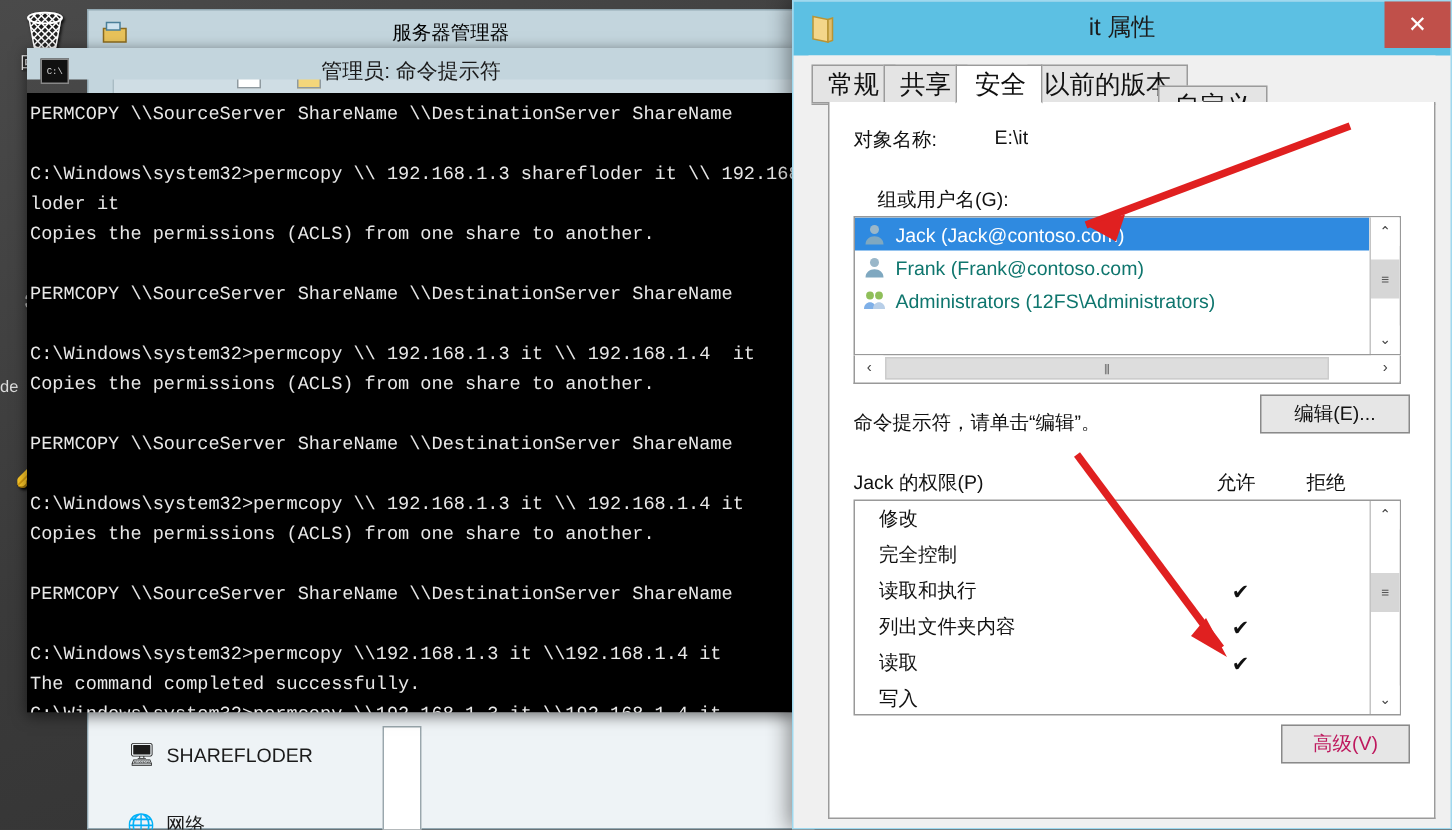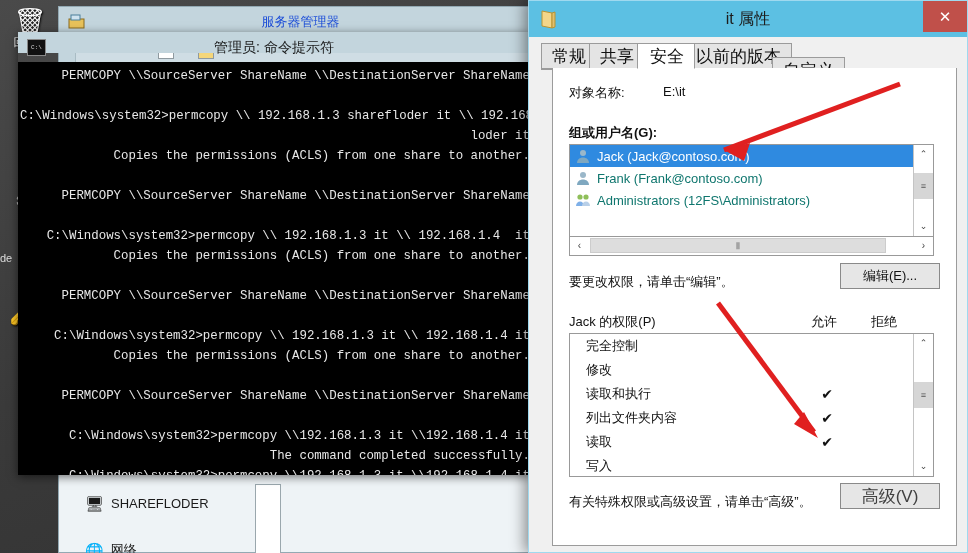--- a/index.html
+++ b/index.html
@@ -13,41 +13,41 @@
   #desktop{position:absolute;inset:0;background:linear-gradient(160deg,#4a4a4a 0%,#3a3a3a 45%,#2f2f2f 100%);}
   .desk-icon{position:absolute;width:52px;text-align:center;color:#fff;font-size:11px;text-shadow:1px 1px 2px #000;}
   .desk-icon .glyph{display:block;font-size:26px;line-height:30px;}
   .desk-label{display:block;line-height:12px;white-space:nowrap;overflow:hidden;}
 
   
   #srvmgr{
     position:absolute;left:58px;top:6px;width:485px;height:547px;
     background:#c3d5dd;border:1px solid #93a9b3;box-sizing:border-box;
   }
-  #srvmgr-title{height:30px;line-height:30px;text-align:center;color:#1d4ed8;font-size:13px;position:relative;}
+  #srvmgr-title{height:30px;line-height:30px;text-align:center;color:#000000;font-size:13px;position:relative;}
   #srvmgr-icon{position:absolute;left:8px;top:5px;width:20px;height:20px;}
   #srvmgr-ribbon{position:absolute;left:16px;top:32px;right:10px;height:26px;border:1px solid #a9bcc4;background:#cfdde4;}
   #srvmgr-ribbon .rb{position:absolute;top:6px;width:14px;height:11px;border:1px solid #8f9aa0;background:#fff;}
   #srvmgr-body{position:absolute;left:0;right:0;top:60px;bottom:0;background:#eef3f6;}
   #srvmgr-nav{position:absolute;left:10px;top:0;width:190px;bottom:0;}
   .nav-row{display:flex;align-items:center;gap:7px;padding:5px 0 5px 16px;font-size:13px;color:#1b1b1b;}
   .nav-row .ico{font-size:15px;line-height:15px;}
   #srvmgr-listbox{position:absolute;left:196px;top:0;width:24px;height:300px;border:1px solid #9aa7ad;background:#fff;}
 
   
   #cmd{position:absolute;left:18px;top:32px;width:512px;height:443px;box-shadow:0 2px 9px rgba(0,0,0,.55);}
   #cmd-title{height:21px;background:#c3d5dd;position:relative;}
   #cmd-title .t{position:absolute;left:0;right:0;top:0;height:30px;line-height:30px;text-align:center;font-size:14px;color:#1a1a1a;}
   #cmd-ico{position:absolute;left:9px;top:7px;width:17px;height:15px;background:#111;border:1px solid #888;color:#ddd;font-size:6px;line-height:15px;text-align:center;font-family:"Liberation Mono","DejaVu Sans Mono",monospace;}
   #cmd-body{
     position:absolute;left:0;right:0;top:30px;bottom:0;background:#000;color:#e8e8e8;
     font-family:"Liberation Mono","DejaVu Sans Mono",monospace;font-size:12.4px;line-height:20px;
     padding:4px 0 0 2px;overflow:hidden;white-space:pre;box-sizing:border-box;
   }
-  #cmd-body .ln{height:20px;text-align:right;}
+  #cmd-body .ln{height:20px;}
   #cmd-body .blank{height:20px;}
 
   
   #props{
     position:absolute;left:528px;top:0;width:440px;height:553px;
     background:#f0f0f0;border:1px solid #9fd9ef;box-sizing:border-box;
     box-shadow:-3px 0 14px rgba(0,0,0,.45);
   }
   #props-title{height:36px;background:#5cc0e3;position:relative;}
   #props-title .cap{position:absolute;left:0;right:0;top:0;height:36px;line-height:36px;text-align:center;font-size:16px;color:#1c1c1c;}
@@ -58,21 +58,21 @@
   #tabstrip{position:absolute;left:2px;top:6px;right:0;height:26px;border-bottom:1px solid #9b9b9b;}
   .tab{position:absolute;top:0;height:26px;line-height:25px;padding:0 10px;font-size:17px;color:#111;
        border:1px solid #9b9b9b;background:#e4e4e4;box-sizing:border-box;cursor:pointer;white-space:nowrap;}
   .tab.active{background:#fff;border-bottom-color:#fff;z-index:3;}
 
   #panel{position:absolute;left:2px;top:31px;right:0;bottom:0;background:#fff;border:1px solid #9b9b9b;border-top:none;box-sizing:border-box;margin-left:11px;}
 
   .lbl{font-size:13px;color:#111;}
   #objname-label{position:absolute;left:16px;top:16px;}
   #objname-value{position:absolute;left:110px;top:16px;}
-  #group-label{position:absolute;left:16px;top:56px;font-weight:bold;}
+  #group-label{position:absolute;left:32px;top:56px;}
 
   #userlist{position:absolute;left:16px;top:76px;width:365px;height:93px;border:1px solid #999;background:#fff;box-sizing:border-box;}
   #userlist-scroll{position:absolute;left:0;top:0;right:20px;bottom:0;overflow:hidden;}
   .urow{height:22px;display:flex;align-items:center;gap:6px;padding-left:5px;font-size:13px;color:#0f766e;white-space:nowrap;cursor:pointer;}
   .urow.sel{background:#2f8ae0;color:#fff;}
   .urow .uico{width:16px;height:16px;flex:0 0 16px;}
   #ul-vbar{position:absolute;right:0;top:0;width:19px;bottom:0;background:#fff;border-left:1px solid #c4c4c4;}
   .vb-btn{position:absolute;left:0;width:19px;height:19px;text-align:center;font-size:9px;line-height:19px;color:#444;background:#fff;cursor:pointer;}
   #ul-thumb{position:absolute;left:0;width:19px;top:28px;height:26px;background:#d6d6d6;text-align:center;font-size:9px;line-height:26px;color:#555;cursor:pointer;}
 
@@ -87,21 +87,21 @@
   #hdr-deny{position:absolute;left:318px;top:245px;}
 
   #permlist{position:absolute;left:16px;top:265px;width:365px;height:144px;border:1px solid #999;background:#fff;box-sizing:border-box;}
   .prow{position:relative;height:24px;line-height:24px;font-size:13px;color:#111;padding-left:16px;}
   .prow .chk-a{position:absolute;left:248px;top:0;width:18px;text-align:center;font-size:14px;color:#111;}
   .prow .chk-d{position:absolute;left:308px;top:0;width:18px;text-align:center;font-size:14px;color:#111;}
   #pl-vbar{position:absolute;right:0;top:0;width:19px;bottom:0;background:#fff;border-left:1px solid #c4c4c4;}
   #pl-thumb{position:absolute;left:0;width:19px;top:48px;height:26px;background:#d6d6d6;text-align:center;font-size:9px;line-height:26px;color:#555;cursor:pointer;}
 
   #adv-hint{position:absolute;left:16px;top:425px;}
-  #adv-btn{position:absolute;right:16px;top:415px;width:100px;height:26px;border:1px solid #8a8a8a;background:#e6e6e6;font-size:17px;color:#404040;cursor:pointer;}
+  #adv-btn{position:absolute;right:16px;top:415px;width:86px;height:26px;border:1px solid #8a8a8a;background:#e6e6e6;font-size:13px;color:#be185d;cursor:pointer;}
 
   
   #arrows{position:absolute;left:528px;top:0;width:440px;height:553px;pointer-events:none;}
 </style>
 </head>
 <body>
 
 <div id="desktop">
   <div class="desk-icon" style="left:4px;top:6px;">
     <span class="glyph">🗑</span>
@@ -211,44 +211,43 @@
           <div class="vb-btn" style="bottom:0;">⌄</div>
         </div>
       </div>
 
       <div id="ul-hbar">
         <div class="hb-btn" style="left:0;">‹</div>
         <div id="hb-thumb">⦀</div>
         <div class="hb-btn" style="right:0;">›</div>
       </div>
 
-      <div class="lbl" id="edit-hint">要更改权限，请单击“编辑”。</div>
+      <div class="lbl" id="edit-hint">命令提示符，请单击“编辑”。</div>
       <button id="edit-btn">编辑(E)...</button>
 
       <div class="lbl" id="perm-for">Jack 的权限(P)</div>
       <div class="lbl" id="hdr-allow">允许</div>
       <div class="lbl" id="hdr-deny">拒绝</div>
 
       <div id="permlist">
         <div id="permlist-rows" style="position:absolute;left:0;top:0;right:20px;bottom:0;overflow:hidden;">
+            <div class="prow"><span>修改</span><span class="chk-a"></span><span class="chk-d"></span></div>
             <div class="prow"><span>完全控制</span><span class="chk-a"></span><span class="chk-d"></span></div>
-            <div class="prow"><span>修改</span><span class="chk-a"></span><span class="chk-d"></span></div>
             <div class="prow"><span>读取和执行</span><span class="chk-a">✔</span><span class="chk-d"></span></div>
             <div class="prow"><span>列出文件夹内容</span><span class="chk-a">✔</span><span class="chk-d"></span></div>
             <div class="prow"><span>读取</span><span class="chk-a">✔</span><span class="chk-d"></span></div>
             <div class="prow"><span>写入</span><span class="chk-a"></span><span class="chk-d"></span></div>
           </div>
         <div id="pl-vbar">
           <div class="vb-btn" style="top:0;">⌃</div>
           <div id="pl-thumb">≡</div>
           <div class="vb-btn" style="bottom:0;">⌄</div>
         </div>
       </div>
 
-      <div class="lbl" id="adv-hint">有关特殊权限或高级设置，请单击“高级”。</div>
       <button id="adv-btn">高级(V)</button>
     </div>
   </div>
 </div>
 
 <svg id="arrows" viewBox="0 0 440 553">
   <g>
     <line x1="372" y1="84" x2="196" y2="150" stroke="#e02020" stroke-width="5"></line>
     <polygon points="196,150 222,143 216,161" fill="#e02020"></polygon>
   </g>

